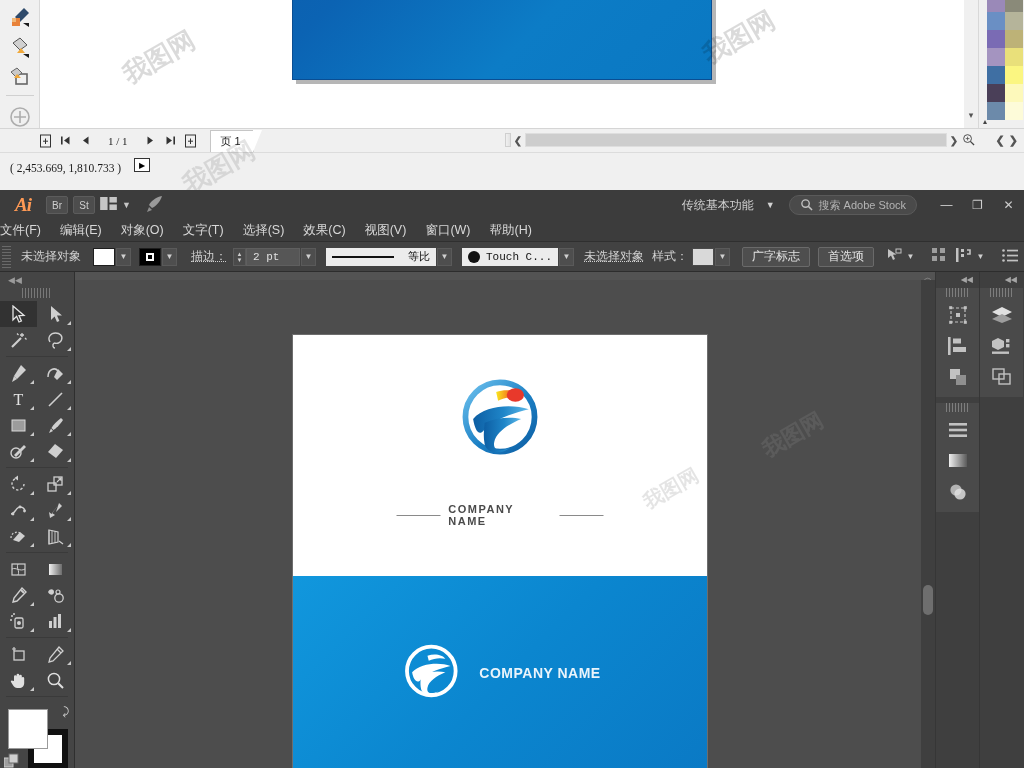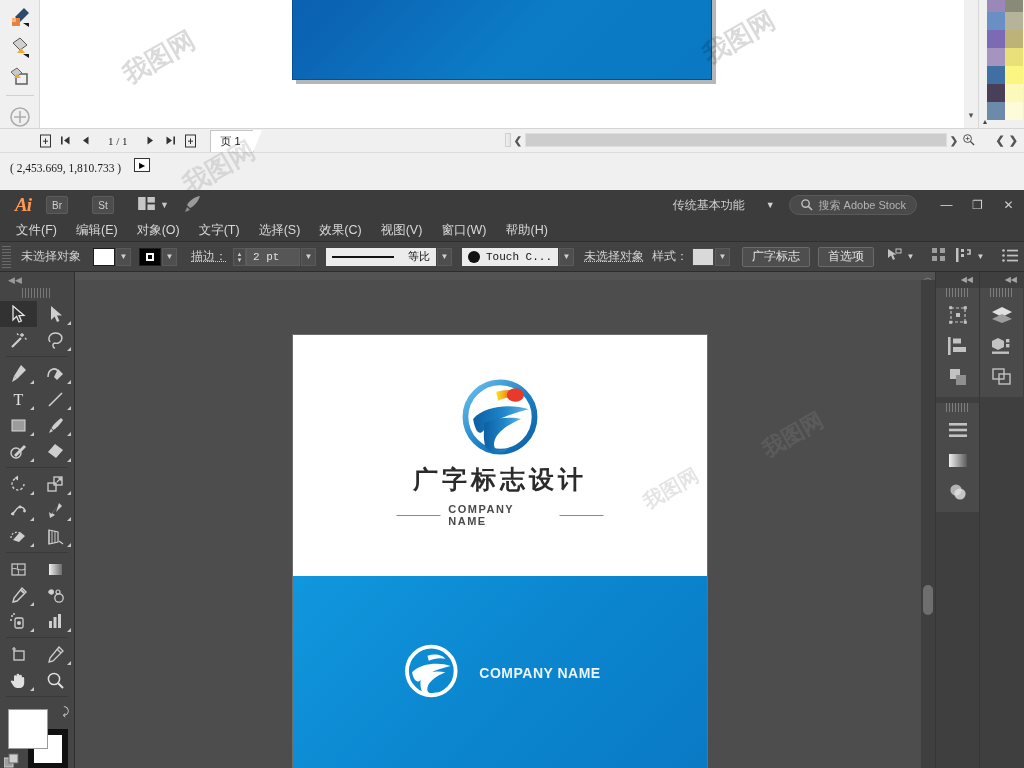--- a/index.html
+++ b/index.html
@@ -60,31 +60,31 @@
   .status-sep { position:absolute; left:786px; top:152px; width:1px; height:26px; background:#d0d0d0;}
   .sw-black { width:14px; height:14px; background:#241c18; }
 
   
   .ai { position:absolute; left:0; top:190px; width:1024px; height:578px; background:#535353; }
 
   .ai-titlebar { position:relative; height:30px; background:#3c3c3c; display:flex; align-items:center; }
   .ai-logo { width:46px; text-align:center; color:#ff9a55; font-weight:bold; font-size:19px; font-style:italic;
              font-family:"Liberation Serif", serif; letter-spacing:-1px; }
   .tb-chip { width:22px; height:18px; background:#4d4d4d; border:1px solid #5c5c5c; border-radius:2px; color:#cfcfcf;
-             font-size:10px; display:flex; align-items:center; justify-content:center; margin-right:24px; }
+             font-size:10px; display:flex; align-items:center; justify-content:center; margin-right:5px; }
   .tb-arrange { display:flex; align-items:center; gap:5px; margin-right:14px; }
   .tb-rocket { margin-right:8px; }
   .tb-spacer { flex:1; }
-  .workspace-sel { display:flex; align-items:center; gap:21px; color:#d2d2d2; font-size:12px; margin-right:14px; }
+  .workspace-sel { display:flex; align-items:center; gap:12px; color:#d2d2d2; font-size:12px; margin-right:14px; }
   .ai-search { display:flex; align-items:center; gap:6px; height:20px; padding:0 10px; background:#4a4a4a;
                border:1px solid #5a5a5a; border-radius:10px; color:#b4b4b4; font-size:11px; margin-right:14px; }
   .win-btns { display:flex; }
   .win-btn { width:31px; height:30px; display:flex; align-items:center; justify-content:center; color:#cfcfcf; font-size:12px; }
 
-  .ai-menubar { height:22px; background:#3c3c3c; display:flex; align-items:center; padding-left:16px; gap:19px;
+  .ai-menubar { height:22px; background:#3c3c3c; display:flex; align-items:center; padding-left:0; gap:19px;
                 color:#d8d8d8; font-size:12.5px; border-bottom:1px solid #2f2f2f;}
   .ai-menubar span { cursor:default; }
 
   .ai-controlbar { height:30px; background:#424242; display:flex; align-items:center; gap:0px; border-bottom:1px solid #2d2d2d; }
   .cb-grip { width:9px; height:22px; margin-left:2px;
              background:repeating-linear-gradient(to bottom,#6a6a6a 0 1px,transparent 1px 3px); }
   .cb-label { color:#d0d0d0; font-size:12px; padding:0 12px 0 10px; white-space:nowrap;}
   .sw-box { width:22px; height:18px; border:1px solid #1e1e1e; }
   .sw-white { background:#ffffff; }
   .sw-stroke { background:#000; display:flex; align-items:center; justify-content:center; }
@@ -764,23 +764,20 @@
                       <stop offset="100%" stop-color="#e23a23"></stop>
                   </linearGradient>
                 </defs>
                 <circle cx="50" cy="50" r="36" fill="none" stroke="url(#ringg)" stroke-width="6"></circle>
                 <path d="M46 24 C58 20 70 23 74 30 C66 28 56 29 48 33 Z" fill="url(#flame)"></path>
                 <ellipse cx="66" cy="27" rx="9" ry="7" fill="#e8392b"></ellipse>
                 <path d="M22 52 C34 38 62 36 80 42 C64 46 44 52 33 64 C28 70 24 64 22 52 Z" fill="url(#swoosh)"></path>
                 <path d="M34 56 C48 50 62 50 72 52 C58 58 46 66 44 76 C42 86 52 86 60 82 C52 90 36 88 34 78 C32 68 34 60 34 56 Z" fill="url(#swoosh)"></path>
               </svg>
             </div>
-            <div class="logo-mark" style="top:128px; font-size:25px;">
-              <span class="logo-cn">广字标志设计</span>
-            </div>
             <div class="logo-mark" style="top:168px; display:flex; align-items:center; gap:8px;">
               <span class="rule" style="width:46px;"></span>
               <span class="logo-en" style="font-size:11px;">COMPANY NAME</span>
               <span class="rule" style="width:46px;"></span>
             </div>
             <div class="wm" style="right:6px; top:140px; font-size:20px; opacity:.10;">我图网</div>
           </div>
 
           <div class="ab-blue">
             <div style="position:absolute; left:50%; top:63px; transform:translateX(-50%); display:flex; align-items:center; gap:16px;">

